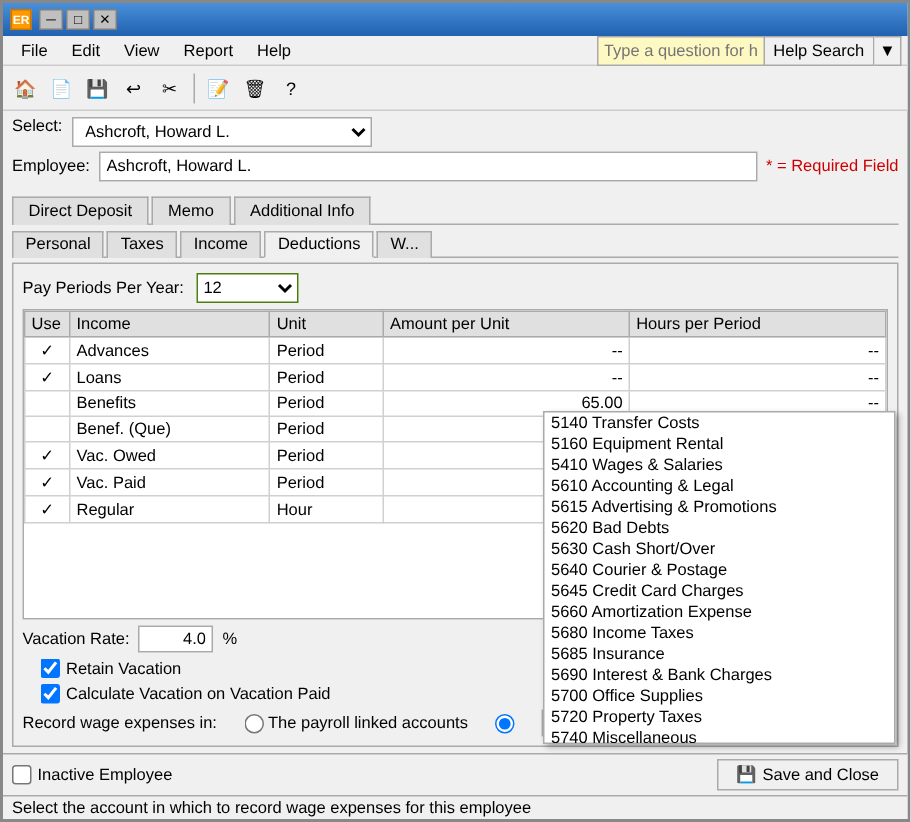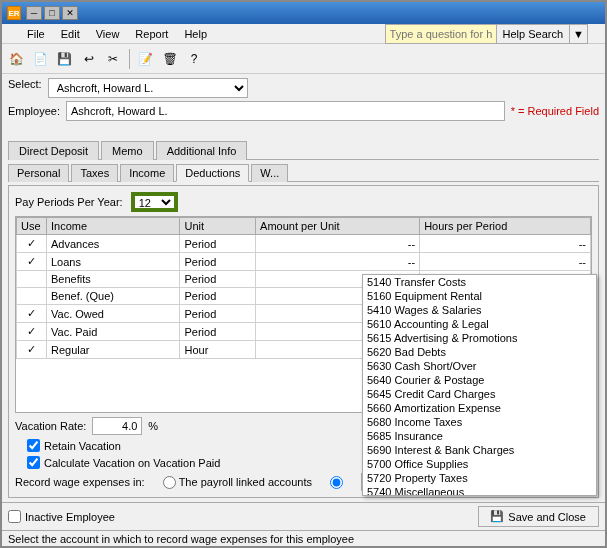--- a/index.html
+++ b/index.html
@@ -59,21 +59,21 @@
       display: flex;
       align-items: center;
       justify-content: center;
       font-size: 9px;
       color: #000;
     }
     
     .menu-bar {
       display: flex;
       background: #f0f0f0;
-      padding: 2px 17px;
+      padding: 2px 4px;
       border-bottom: 1px solid #ccc;
       height: 20px;
       align-items: center;
       flex-shrink: 0;
     }
     
     .menu-item {
       padding: 1px 8px;
       cursor: pointer;
       font-size: 11px;
@@ -190,21 +190,21 @@
     
     .required-field {
       color: #cc0000;
       font-size: 11px;
       margin-left: auto;
     }
     
     .tabs-row {
       display: flex;
       border-bottom: 1px solid #aaa;
-      margin-top: 16px;
+      margin-top: 6px;
     }
     
     .tab {
       padding: 3px 10px;
       border: 1px solid #aaa;
       border-bottom: none;
       background: #e0e0e0;
       cursor: pointer;
       font-size: 11px;
       margin-right: 2px;
@@ -248,24 +248,24 @@
     
     .pay-periods-row {
       display: flex;
       align-items: center;
       gap: 8px;
     }
     
     .pay-periods-label { font-size: 11px; }
     
     .pay-periods-select {
-      border: 4px solid #4d7c0f;
+      border: 1px solid #4d7c0f;
       background: white;
       height: 20px;
-      width: 47px;
+      width: 68px;
       font-size: 11px;
     }
     
     .table-container {
       border: 1px solid #aaa;
       background: white;
       flex: 1;
       overflow: hidden;
     }
     

